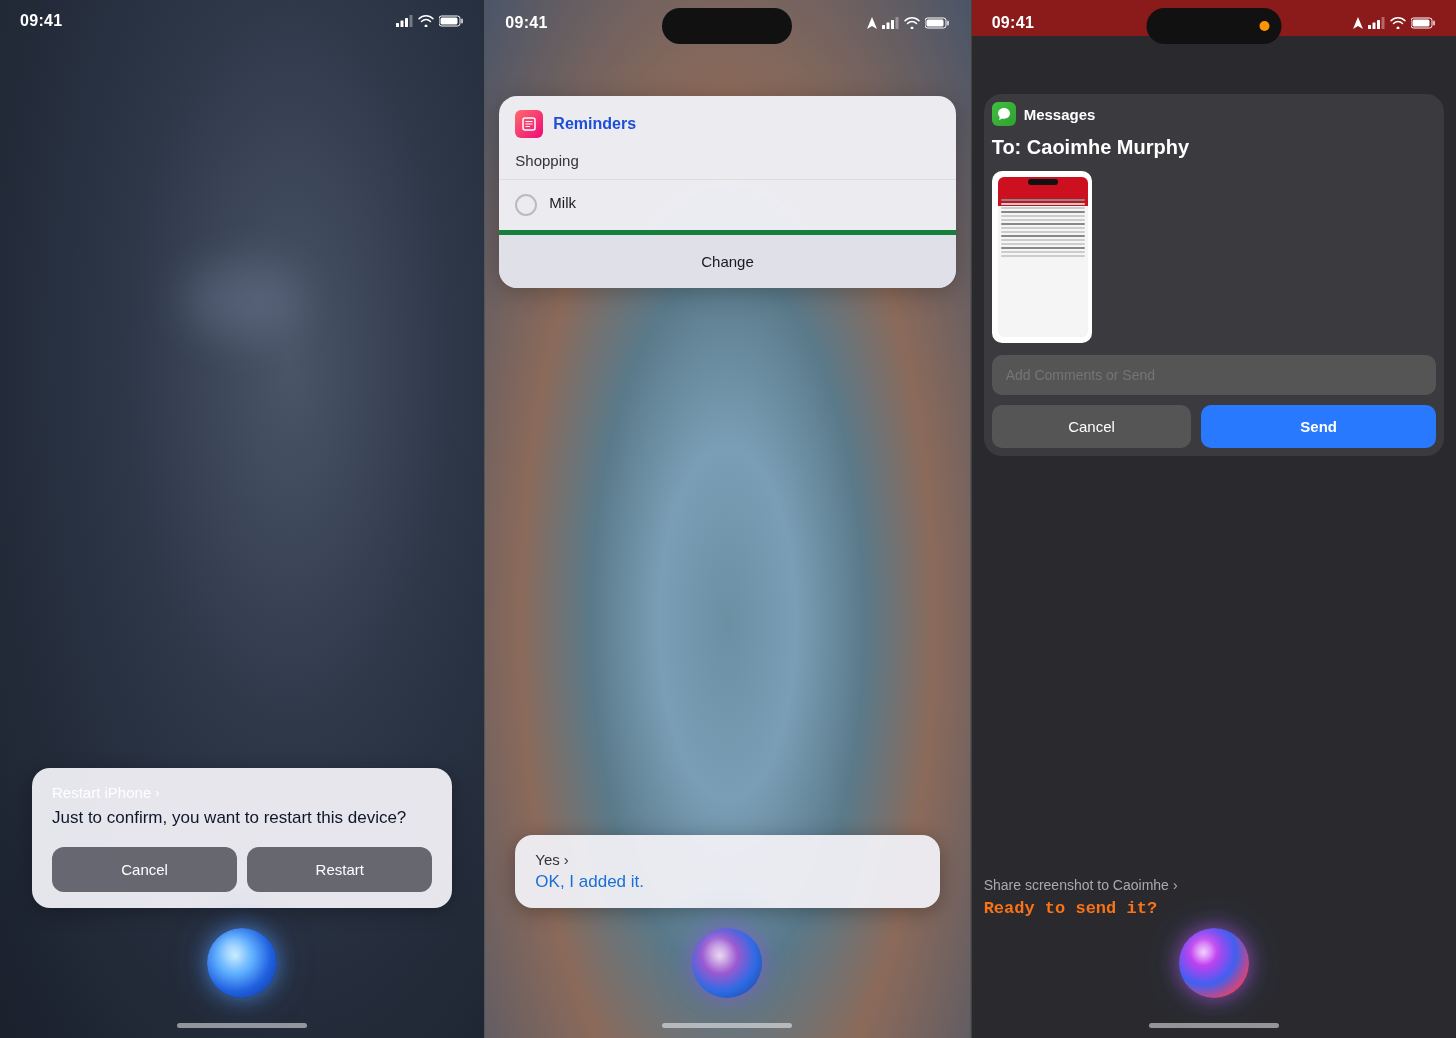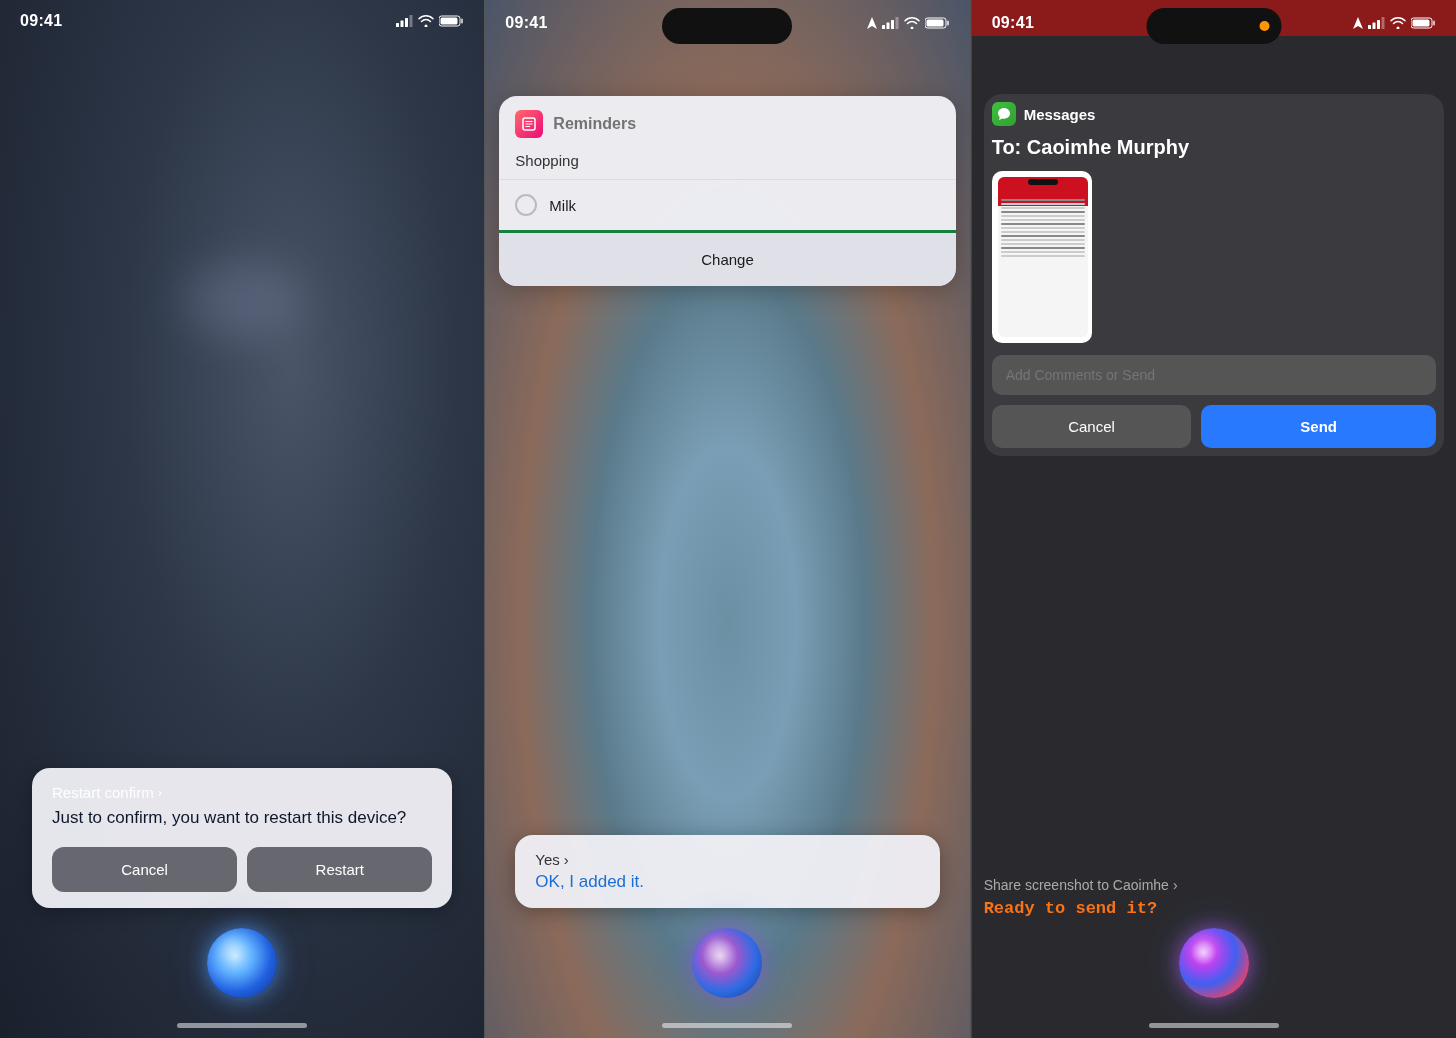--- a/index.html
+++ b/index.html
@@ -199,35 +199,35 @@
       border-radius: 6px;
       background: linear-gradient(135deg, #ff6b6b, #ee0979);
       display: flex;
       align-items: center;
       justify-content: center;
       font-size: 14px;
     }
     .p2-app-name {
       font-size: 16px;
       font-weight: 600;
-      color: #737373;
+      color: #1d4ed8;
     }
     .p2-list-title {
       font-size: 15px;
       font-weight: 500;
       color: #333;
       padding: 6px 16px 10px;
       border-bottom: 1px solid #ddd;
     }
     .p2-reminder-item {
       display: flex;
-      align-items: center;
+      align-items: flex-start;
       gap: 12px;
       padding: 14px 16px;
-      border-bottom: 3px solid #15803d;
+      border-bottom: 5px solid #15803d;
     }
     .p2-radio {
       width: 22px;
       height: 22px;
       border-radius: 50%;
       border: 2px solid #bbb;
       background: transparent;
       flex-shrink: 0;
     }
     .p2-item-text {
@@ -442,21 +442,21 @@
         <rect x="1.5" y="2.5" width="17" height="7" rx="1.5" fill="white"></rect>
       </svg>
     </div>
   </div>
 
   <div class="glow-blob"></div>
 
   <div class="p1-siri-area">
     <div class="siri-bubble">
       <div class="p1-action-title">
-        <span>Restart confirm</span>
+        <span>Restart iPhone</span>
         <span class="p1-chevron">›</span>
       </div>
       <div class="p1-question">Just to confirm, you want to restart this device?</div>
       <div class="p1-buttons">
         <button class="p1-btn">Cancel</button>
         <button class="p1-btn">Restart</button>
       </div>
     </div>
   </div>
 

